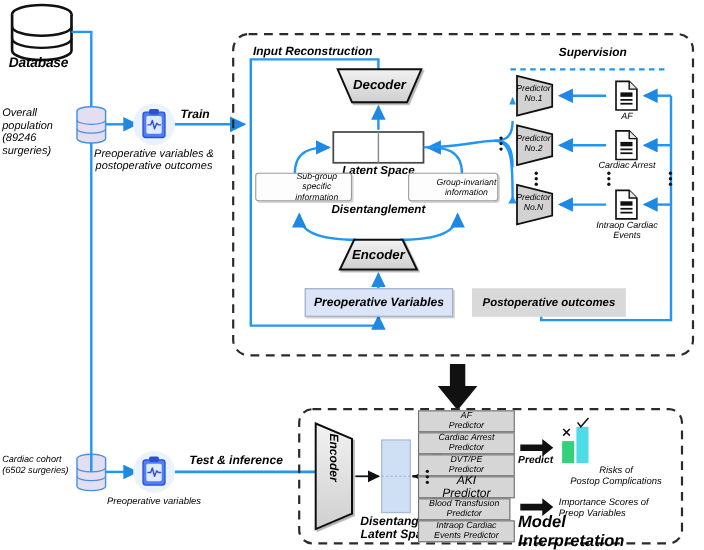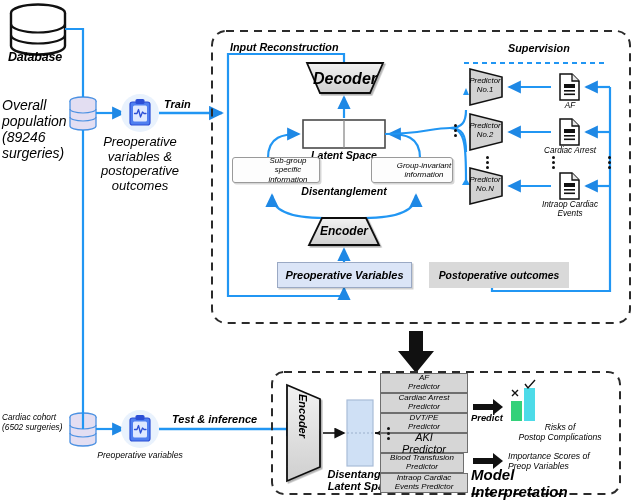--- a/index.html
+++ b/index.html
@@ -217,36 +217,36 @@
 
     <g>
       <rect x="511" y="401" width="11" height="20" fill="#34d17a"></rect>
       <rect x="524" y="388" width="11" height="33" fill="#4ddbe8"></rect>
       <path d="M512,396 l6,-6 M512,390 l6,6" stroke="#111" stroke-width="1.4"></path>
       <path d="M525,384 l3,4 l7,-8" fill="none" stroke="#111" stroke-width="1.4"></path>
     </g>
   </svg>
 
   <div class="hdr" style="left:8px;top:50px;font-size:12.5px;letter-spacing:-.2px;">Database</div>
-  <div class="lbl" style="left:2px;top:97px;width:68px;font-size:14px;text-align:left;">Overall population
+  <div class="lbl" style="left:2px;top:97px;width:68px;font-size:10px;text-align:left;">Overall population
 (89246 surgeries)</div>
   <div class="lbl" style="left:2px;top:413px;width:68px;font-size:8.3px;text-align:left;">Cardiac cohort
 (6502 surgeries)</div>
 
   <div class="hdr" style="left:164px;top:98px;font-size:11px;">Train</div>
   <div class="hdr" style="left:172px;top:413px;font-size:11px;">Test &amp; inference</div>
 
-  <div class="cap" style="left:76px;top:135px;width:128px;font-size:13px;">Preoperative variables &amp;
+  <div class="cap" style="left:76px;top:135px;width:128px;font-size:10px;">Preoperative variables &amp;
 postoperative outcomes</div>
   <div class="cap" style="left:84px;top:451px;width:112px;font-size:8.6px;">Preoperative variables</div>
 
   <div class="hdr" style="left:230px;top:41px;font-size:10.8px;">Input Reconstruction</div>
   <div class="hdr" style="left:508px;top:42px;font-size:10.8px;">Supervision</div>
 
-  <div class="abs bold ital ctr" style="left:307px;top:70px;width:76px;font-size:16px;">Decoder</div>
+  <div class="abs bold ital ctr" style="left:307px;top:70px;width:76px;font-size:12px;">Decoder</div>
   <div class="abs bold ital ctr" style="left:309px;top:224px;width:70px;font-size:12px;">Encoder</div>
 
   <div class="abs bold ital ctr" style="left:294px;top:149px;width:100px;font-size:10.6px;">Latent Space</div>
   <div class="abs bold ital ctr" style="left:296px;top:185px;width:96px;font-size:10.6px;">Disentanglement</div>
 
   <div class="whitebox" style="left:232px;top:157px;width:88px;height:26px;font-size:7.9px;white-space:pre-line;">Sub-group specific
 information</div>
   <div class="whitebox" style="left:371px;top:157px;width:82px;height:26px;font-size:7.9px;white-space:pre-line;">Group-invariant
 information</div>
 

